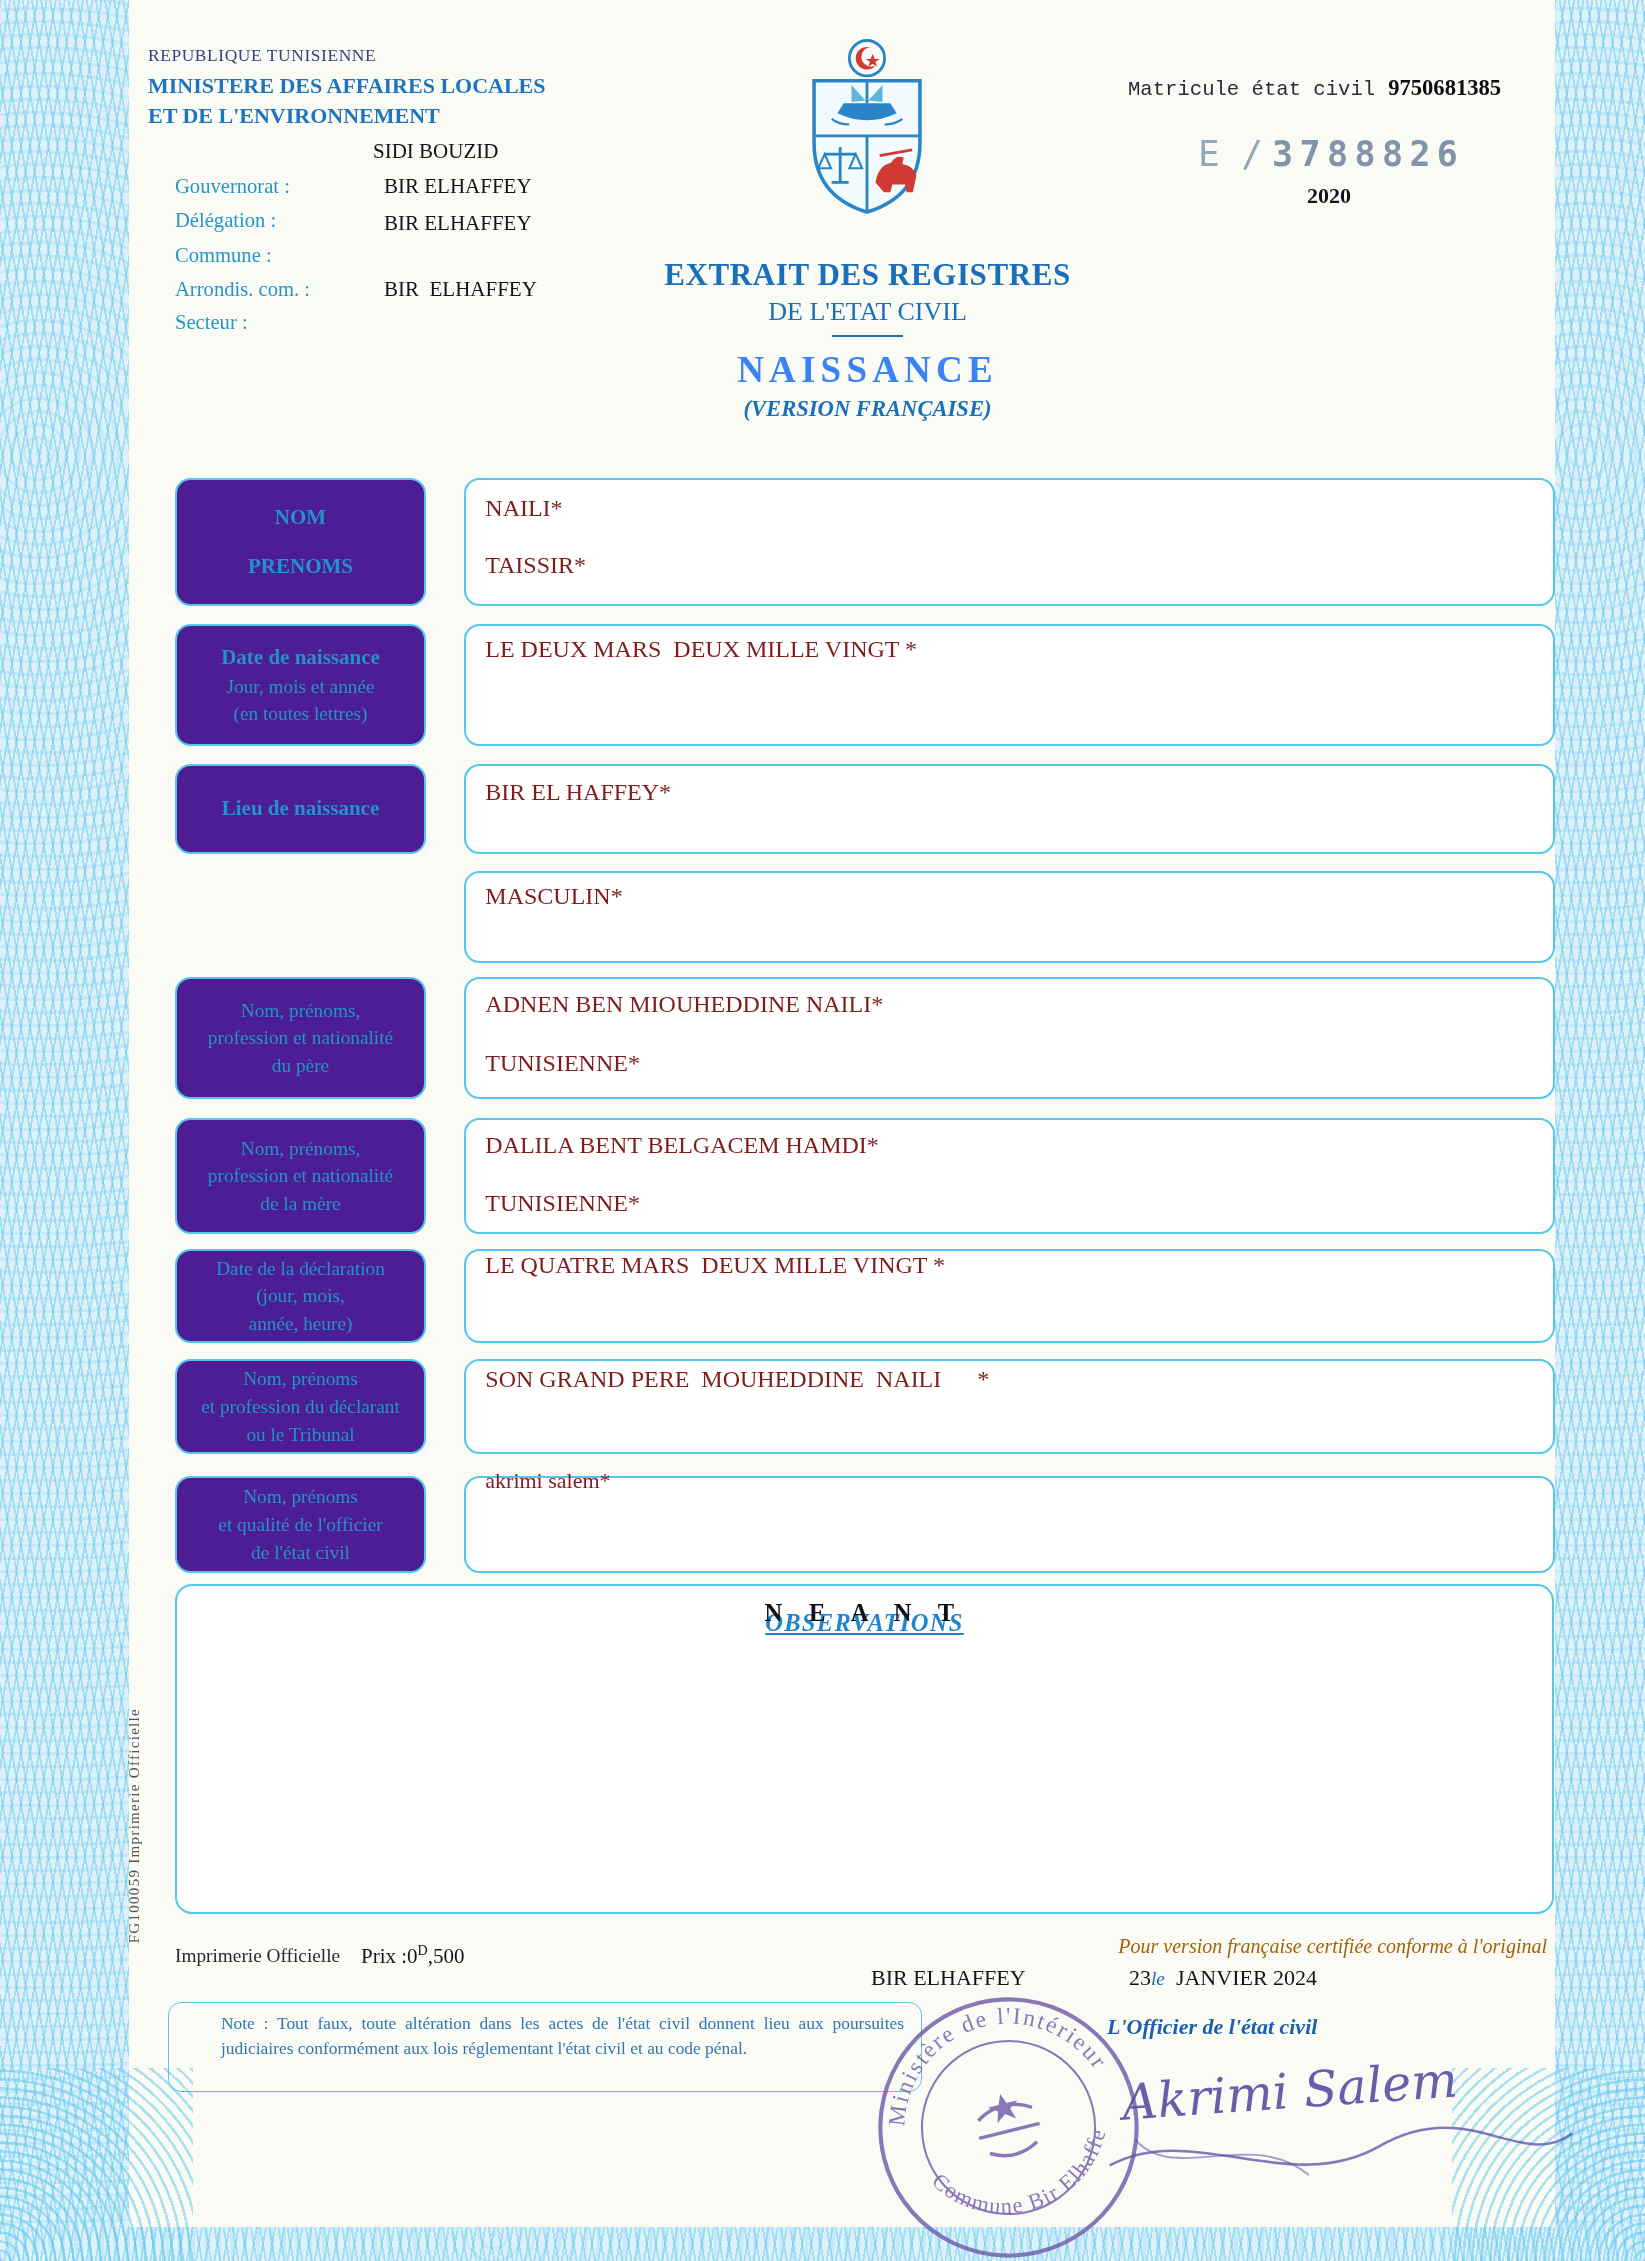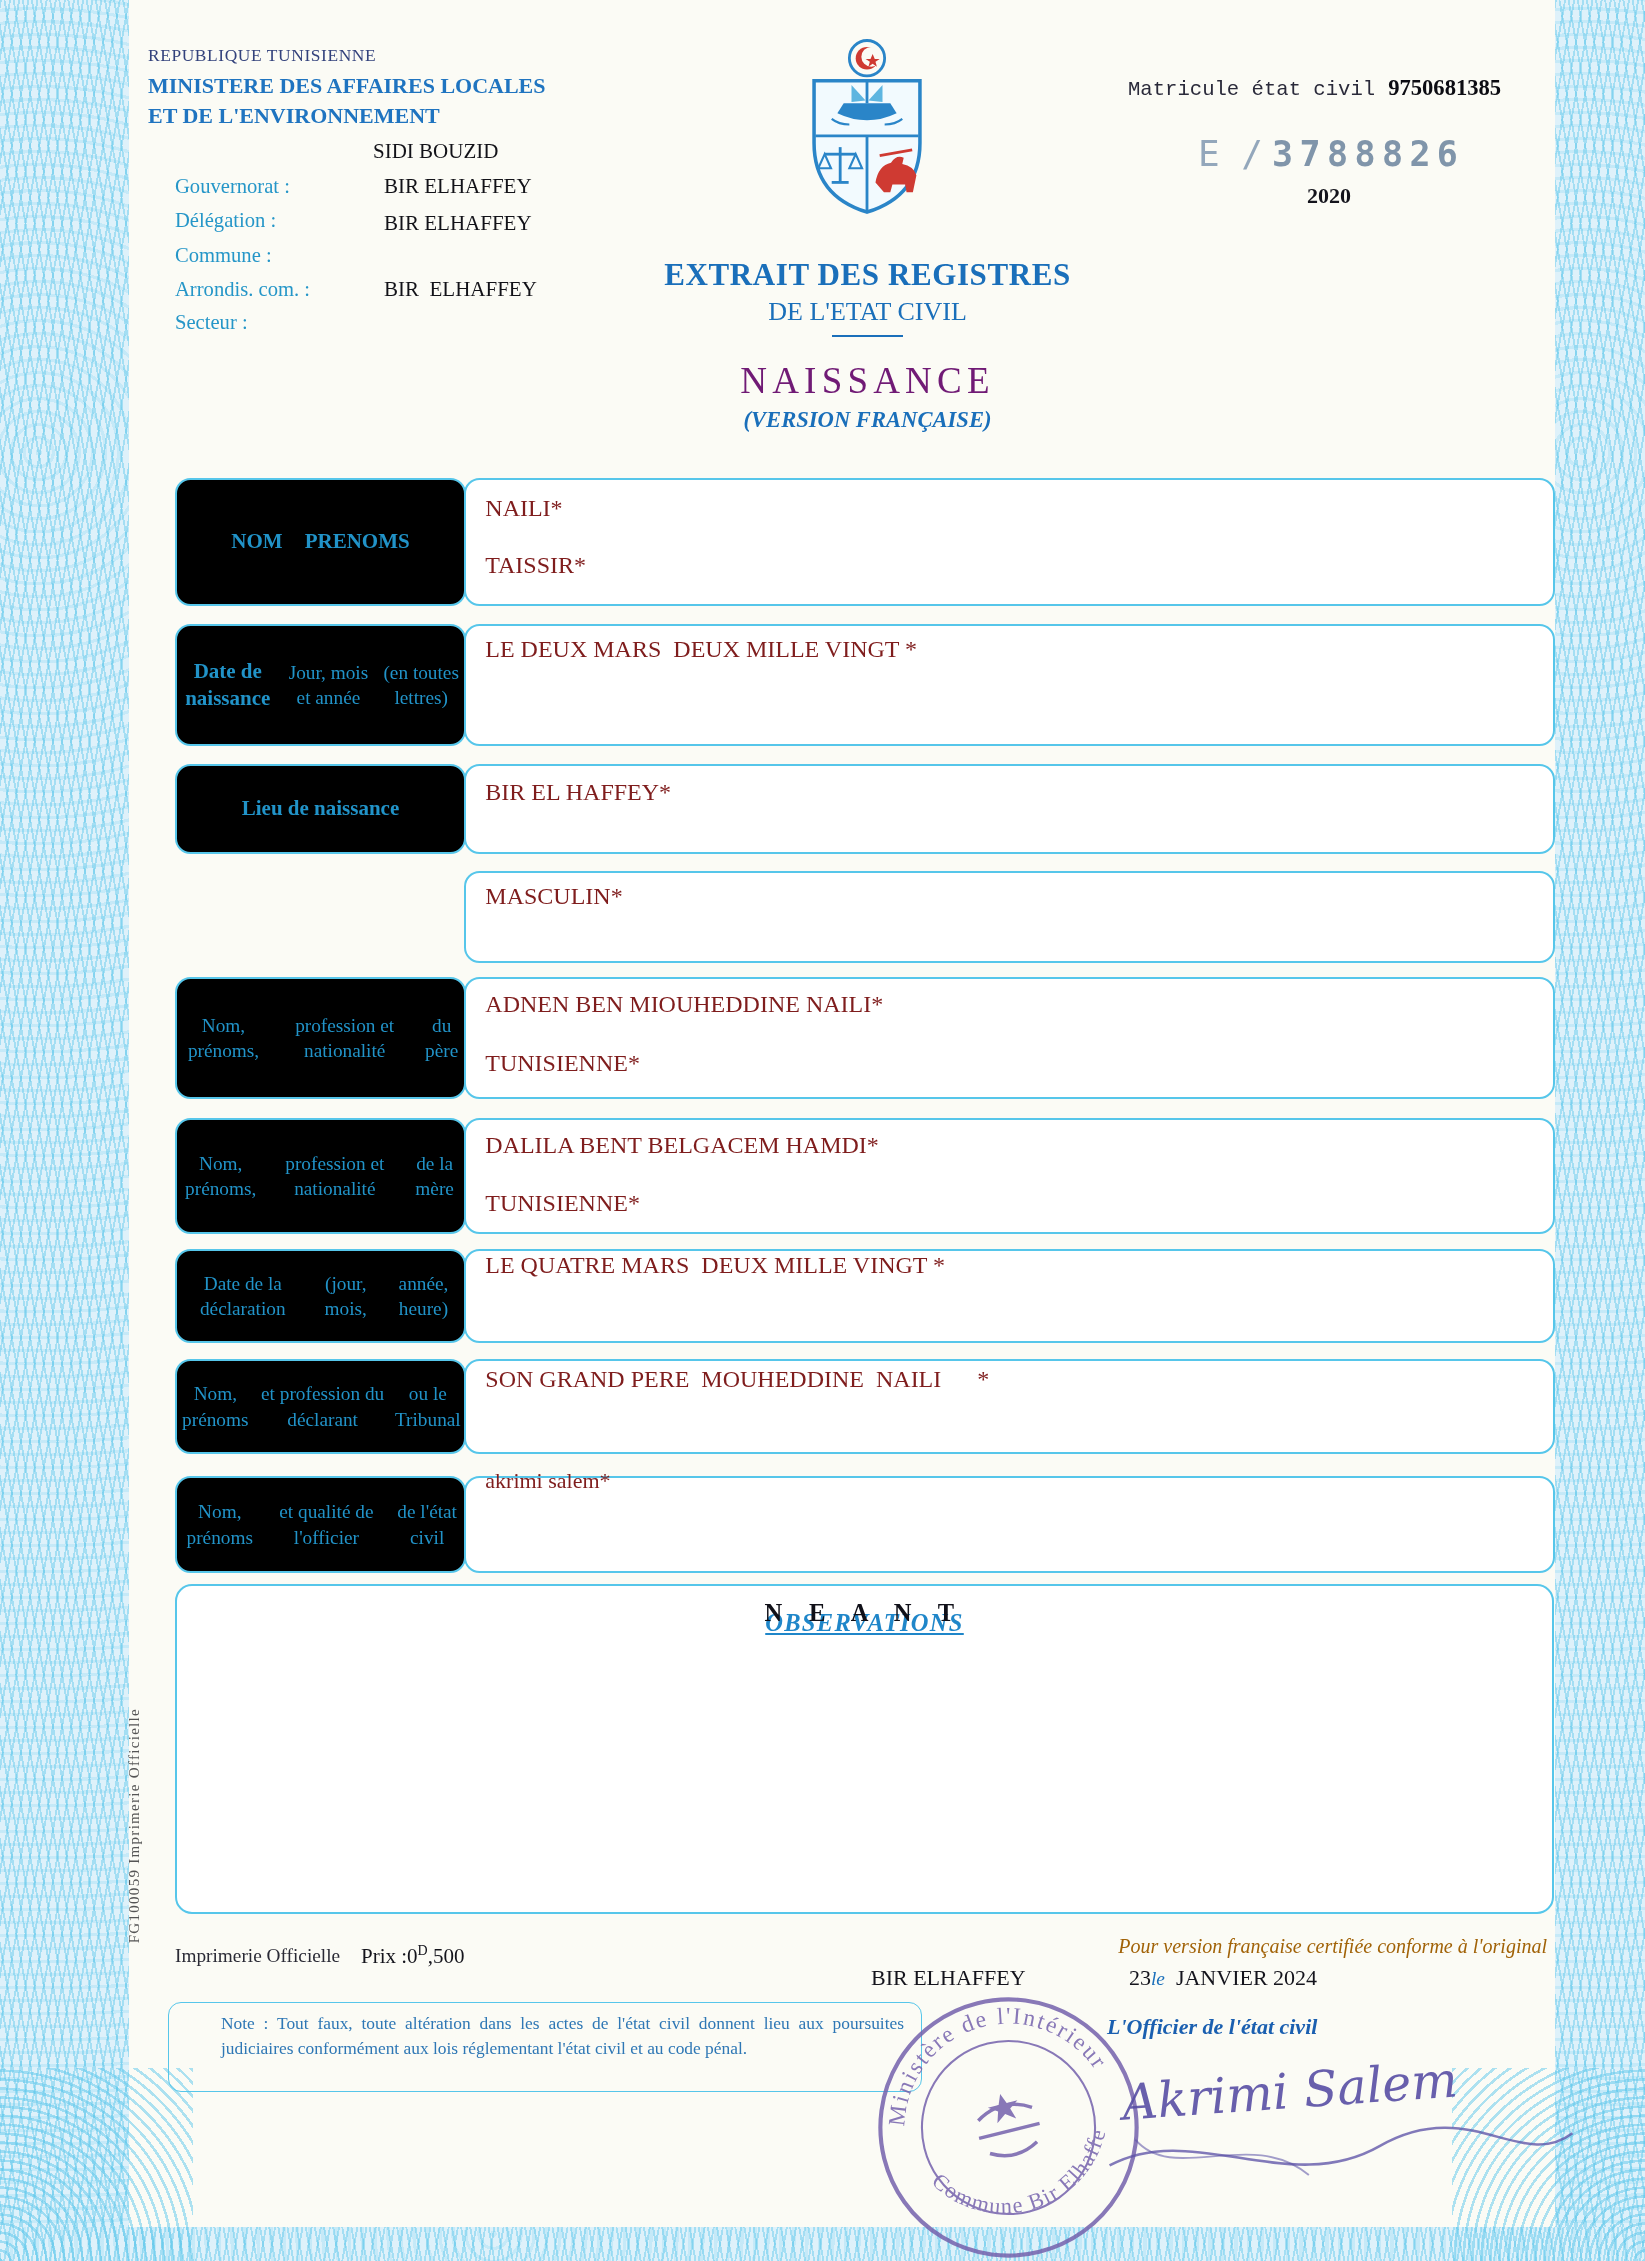--- a/index.html
+++ b/index.html
@@ -41,26 +41,26 @@
   .acte-box { position:absolute; left:1182px; top:191px; width:369px; height:202px; border:2.6px solid #56c6ea; border-radius:17px; }
   .acte-line { position:absolute; left:19.3px; font-size:21px; color:#2596c8; white-space:pre; }
   .acte-val  { position:absolute; left:134px; top:34px; font-size:22px; color:#14141c; }
 
   
   .emblem { position:absolute; left:796px; top:37px; }
   .titles { position:absolute; left:516px; top:257px; width:703px; text-align:center; }
   .t1 { font-size:31px; font-weight:bold; color:#1a6fba; letter-spacing:0.6px; }
   .t2 { font-size:26px; color:#1a6fba; margin-top:3.9px; }
   .t-dash { width:71px; height:2.6px; background:#1a6fba; margin:7.7px auto 0 auto; }
-  .t-main { font-size:37px; font-weight:normal; color:#701a75; letter-spacing:5.2px; margin-top:22px; }
+  .t-main { font-size:37px; font-weight:bold; color:#3b82f6; letter-spacing:5.2px; margin-top:11px; }
   .t-sub  { font-size:22.6px; font-weight:bold; font-style:italic; color:#1a6fba; margin-top:5.2px; }
 
   
-  .lbl-box { position:absolute; left:175px; width:291px; border:2.6px solid #56c6ea; border-radius:15.5px; background:#000000;
-             display:flex; flex-direction:row; justify-content:center; align-items:center; gap:2.6px; color:#2193c8; z-index:2; }
+  .lbl-box { position:absolute; left:175px; width:251px; border:2.6px solid #56c6ea; border-radius:15.5px; background:#4c1d95;
+             display:flex; flex-direction:column; justify-content:center; align-items:center; gap:2.6px; color:#2193c8; z-index:2; }
   .lbl-box.gap { gap:22px; }
   .lbl-line { font-size:19.3px; line-height:1.3; text-align:center; }
   .lbl-line.b { font-weight:bold; font-size:21px; }
   .val-box { position:absolute; left:464px; width:1091px; border:2.6px solid #56c6ea; border-radius:15.5px; background:#fff; }
   .val { position:absolute; left:19.3px; font-size:24px; color:#7f1d1d; white-space:pre; }
 
   .r1{top:478px;height:128px} .r2{top:624px;height:122px} .r3{top:764px;height:90px}
   .r4{top:871px;height:92px} .r5{top:977px;height:122px} .r6{top:1118px;height:116px}
   .r7{top:1249px;height:94px} .r8{top:1359px;height:95px} .r9{top:1476px;height:97px}
 

